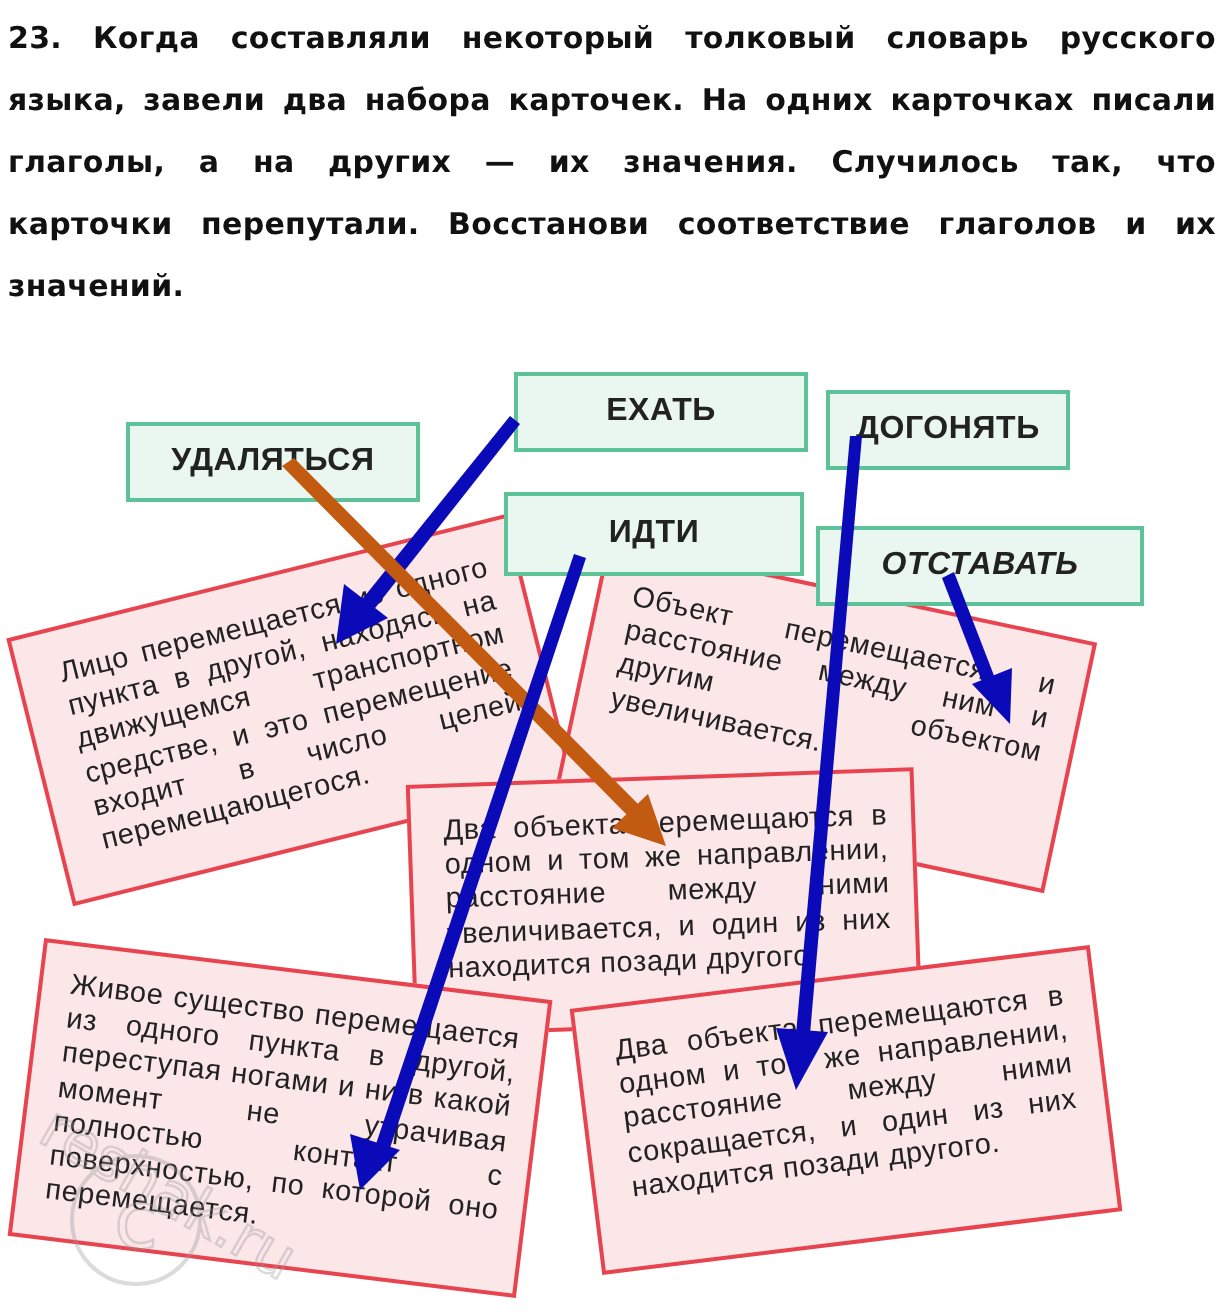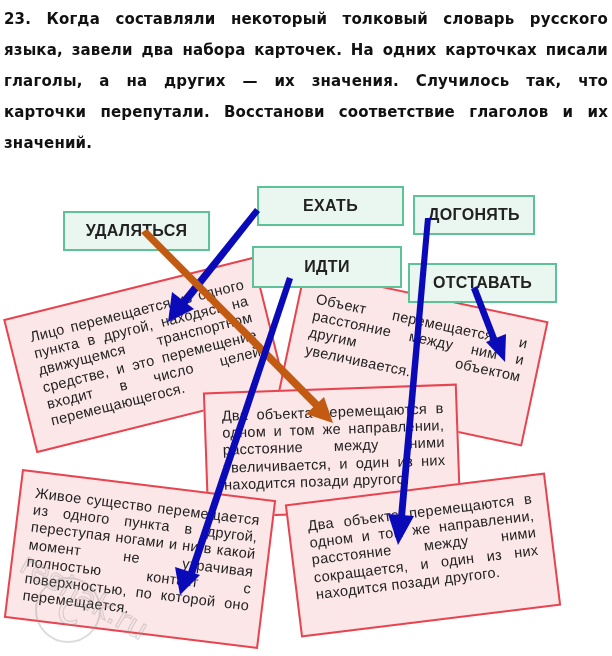--- a/index.html
+++ b/index.html
@@ -55,21 +55,21 @@
 </div>
 <div class="verb" style="left:221px; top:186px; width:147px; height:40px;margin-left:36px;">
   <span>ЕХАТЬ</span>
 </div>
 <div class="verb" style="left:252px; top:246px; width:150px; height:42px; z-index:0;text-align:center;">
   <span>ИДТИ</span>
 </div>
 <div class="verb" style="left:413px; top:195px; width:122px; height:40px;">
   <span>ДОГОНЯТЬ</span>
 </div>
-<div class="verb" style="left:408px; top:263px; width:149px; height:40px;">
+<div class="verb" style="left:408px; top:263px; width:164px; height:40px;font-style:italic;">
   <span>ОТСТАВАТЬ</span>
 </div>
 
 <svg class="overlay" width="612" height="656" viewBox="0 0 612 656">
 
   <g>
     <polygon points="255,208 260,212 186,306 180,301" fill="#0a0ab8"></polygon>
     <polygon points="168,322 172,292 194,309" fill="#0a0ab8"></polygon>
   </g>
 

